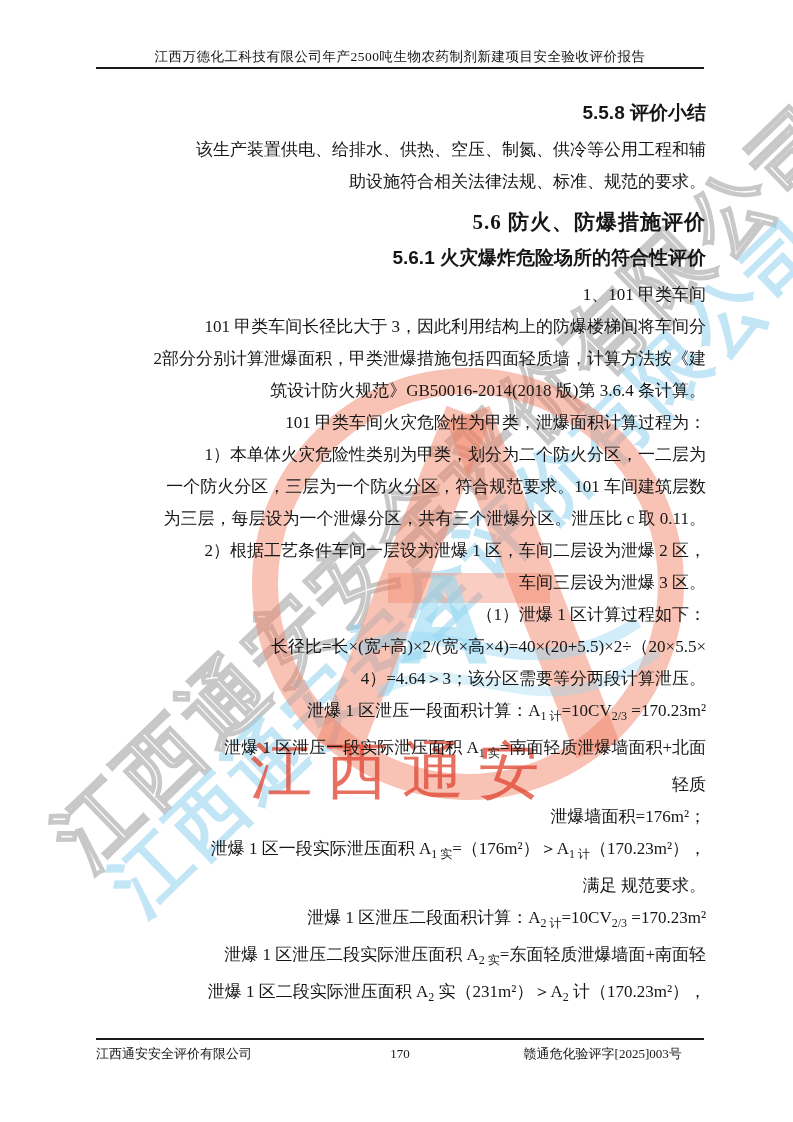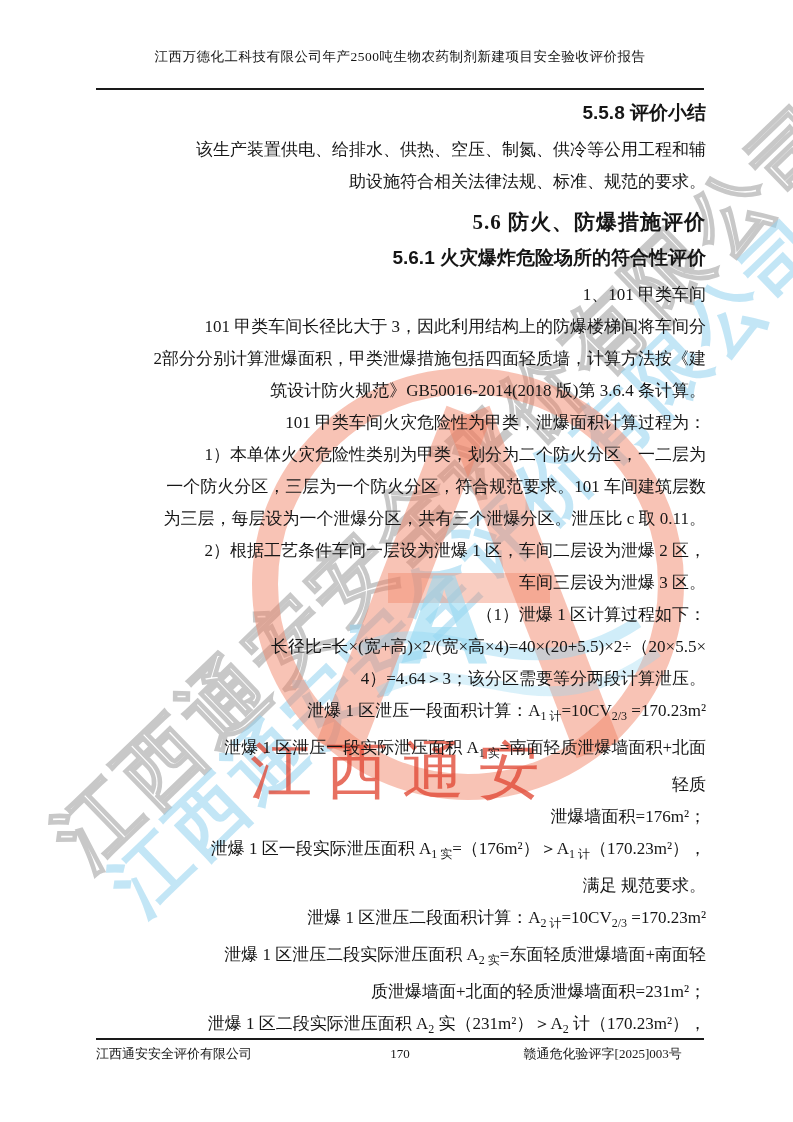--- a/index.html
+++ b/index.html
@@ -15,21 +15,21 @@
            transform:rotate(-44deg);font-size:76px;font-weight:bold;letter-spacing:4px;
            color:rgba(145,210,238,0.55);white-space:nowrap;font-family:"Liberation Sans",sans-serif;}
   .wm-logo{position:absolute;left:238px;top:352px;}
   .wm-blue-a{position:absolute;left:398px;top:556px;font-size:128px;line-height:1;
              font-weight:bold;color:rgba(150,216,242,0.6);font-family:"Liberation Sans",sans-serif;}
   .wm-red{position:absolute;left:250px;top:740px;font-size:62px;line-height:1;
           font-weight:normal;letter-spacing:14px;color:rgba(224,72,52,0.78);
           font-family:"Liberation Serif",serif;}
   
   .header{position:absolute;top:48px;left:96px;width:608px;border-bottom:2px solid #1a1a1a;
-          padding-bottom:22px;text-align:center;font-size:13.5px;letter-spacing:0.5px;}
+          padding-bottom:1px;text-align:center;font-size:13.5px;letter-spacing:0.5px;}
   .footer{position:absolute;top:1038px;left:96px;width:608px;border-top:2px solid #1a1a1a;
           padding-top:5px;font-size:13px;display:flex;align-items:baseline;}
   .footer .f-left{flex:1;text-align:left;}
   .footer .f-center{flex:1;text-align:center;}
   .footer .f-right{flex:1;text-align:center;}
   
   .content{position:absolute;top:94px;left:96px;width:610px;text-align:right;}
   .line{white-space:nowrap;}
   .line.body{font-size:17px;line-height:32px;}
   .line.h1{font-size:21px;font-weight:bold;line-height:34px;margin:7px 0 3px 0;
@@ -83,21 +83,20 @@
       <div class="line body indent"><span class="seg">长径比=长×(宽+高)×2/(宽×高×4)=40×(20+5.5)×2÷（20×5.5×</span></div>
       <div class="line body"><span class="seg">4）=4.64＞3；该分区需要等分两段计算泄压。</span></div>
       <div class="line body indent"><span class="seg">泄爆 1 区泄压一段面积计算：A</span><span class="seg sub">1 计</span><span class="seg">=10CV</span><span class="seg sub">2/3</span><span class="seg"> =170.23m²</span></div>
       <div class="line body indent"><span class="seg">泄爆 1 区泄压一段实际泄压面积 A</span><span class="seg sub">1 实</span><span class="seg">=南面轻质泄爆墙面积+北面</span></div>
       <div class="line body"><span class="seg">轻质</span></div>
       <div class="line body indent"><span class="seg">泄爆墙面积=176m²；</span></div>
       <div class="line body indent"><span class="seg">泄爆 1 区一段实际泄压面积 A</span><span class="seg sub">1 实</span><span class="seg">=（176m²）＞A</span><span class="seg sub">1 计</span><span class="seg">（170.23m²），</span></div>
       <div class="line body"><span class="seg">满足 规范要求。</span></div>
       <div class="line body indent"><span class="seg">泄爆 1 区泄压二段面积计算：A</span><span class="seg sub">2 计</span><span class="seg">=10CV</span><span class="seg sub">2/3</span><span class="seg"> =170.23m²</span></div>
       <div class="line body indent"><span class="seg">泄爆 1 区泄压二段实际泄压面积 A</span><span class="seg sub">2 实</span><span class="seg">=东面轻质泄爆墙面+南面轻</span></div>
-      <div class="line body"><span class="seg">质泄爆墙面+北面的轻质泄爆墙面积=231m²；</span></div>
       <div class="line body indent"><span class="seg">泄爆 1 区二段实际泄压面积 A</span><span class="seg sub">2</span><span class="seg"> 实（231m²）＞A</span><span class="seg sub">2</span><span class="seg"> 计（170.23m²），</span></div>
     </div>
 
   <div class="footer">
     <span class="f-left">江西通安安全评价有限公司</span>
     <span class="f-center">170</span>
     <span class="f-right">赣通危化验评字[2025]003号</span>
   </div>
 
 </div>

